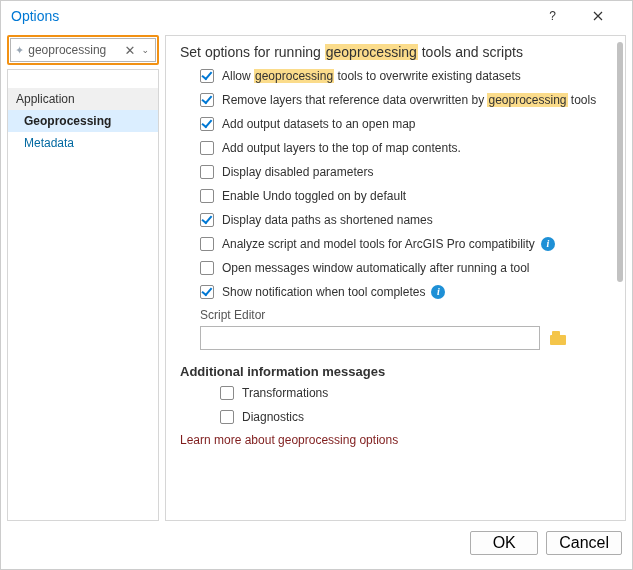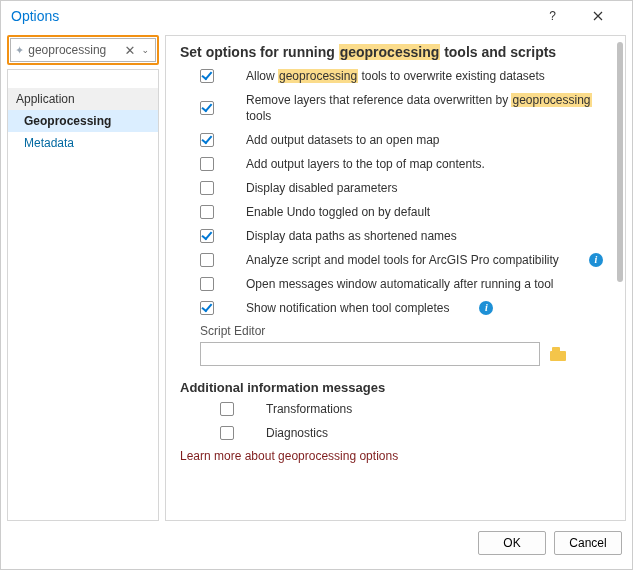--- a/index.html
+++ b/index.html
@@ -123,40 +123,39 @@
     position: absolute;
     right: 2px;
     top: 6px;
     width: 6px;
     height: 240px;
     background: #c2c2c2;
     border-radius: 3px;
   }
   h2.section-title {
     font-size: 14px;
-    font-weight: 700;
+    font-weight: 400;
     margin: 0 0 8px 0;
     color: #323232;
   }
   h3.subsection {
     font-size: 13px;
     font-weight: 700;
     margin: 14px 0 6px 0;
     color: #323232;
   }
   .hl {
     background: #fbdc8b;
     padding: 0 1px;
   }
   .opt {
     display: flex;
     align-items: center;
     margin: 0 0 8px 20px;
     line-height: 16px;
-    gap: 24px;
   }
   .opt-sub {
     margin-left: 40px;
   }
   .cb {
     width: 14px;
     height: 14px;
     border: 1px solid #8a8a8a;
     border-radius: 2px;
     margin-right: 8px;
@@ -239,21 +238,21 @@
     align-items: center;
     padding: 0 10px;
     gap: 8px;
   }
   .btn {
     min-width: 68px;
     height: 24px;
     border: 1px solid #adadad;
     background: #fdfdfd;
     border-radius: 2px;
-    font-size: 12px;
+    font-size: 16px;
     cursor: pointer;
     padding: 0 12px;
   }
 </style>
 </head>
 <body>
 
 <div class="titlebar">
   <span class="titlebar-title">Options</span>
   <div class="titlebar-buttons">

